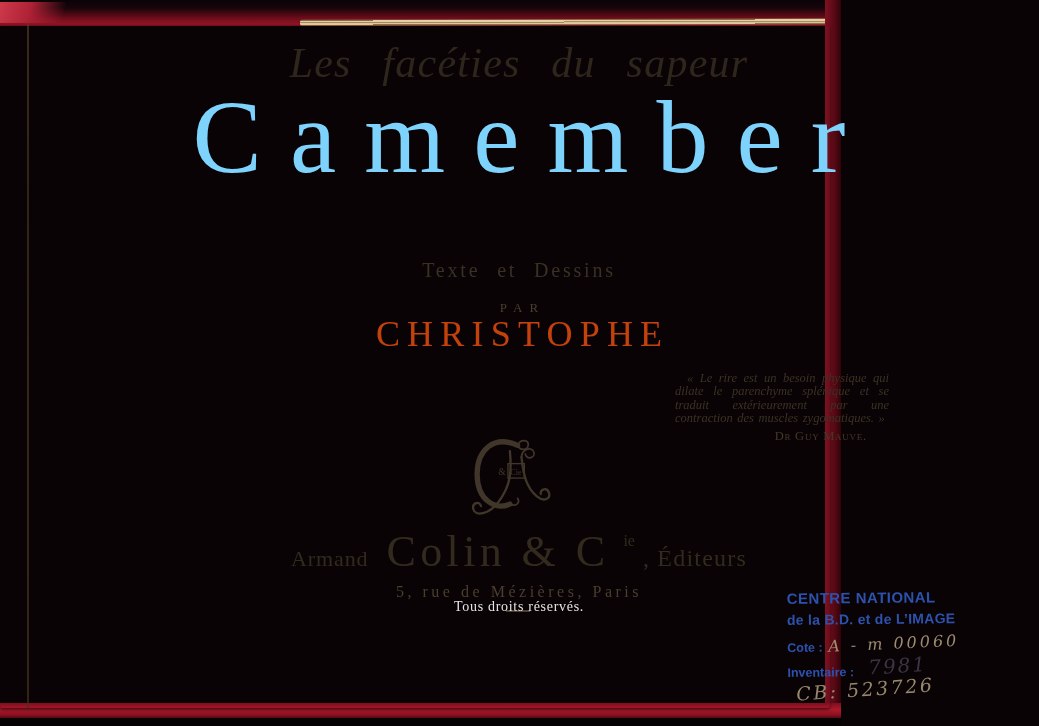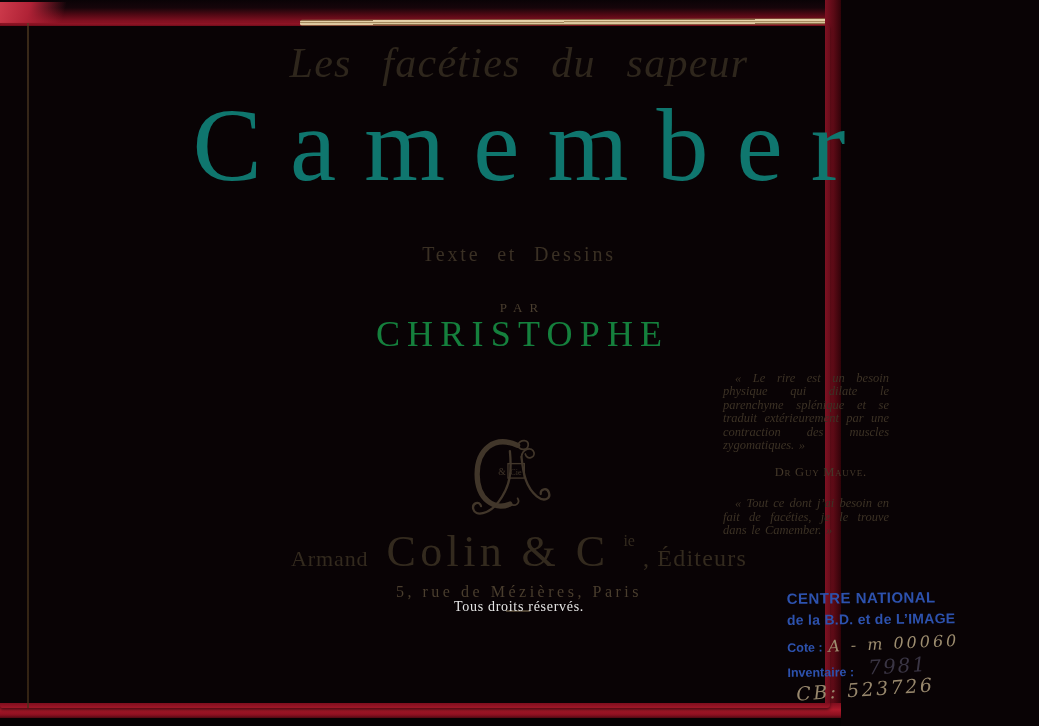--- a/index.html
+++ b/index.html
@@ -59,44 +59,44 @@
   }
 
   .content { position: absolute; left: 10px; top: 0; width: 1018px; height: 100%; color: #352b20; }
   .centered { position: absolute; left: 0; width: 100%; text-align: center; white-space: nowrap; }
 
   .series-title {
     top: 16px; font-style: italic; font-size: 42px;
     letter-spacing: 0.03em; word-spacing: 0.45em; color: #2e261c;
   }
   .main-title {
-    top: 62px; font-size: 104px; letter-spacing: 0.27em; text-indent: 0.27em;
-    color: #0f766e; font-weight: 400;
+    top: 54px; font-size: 104px; letter-spacing: 0.27em; text-indent: 0.27em;
+    color: #7dd3fc; font-weight: 400;
   }
   .subtitle {
-    top: 220px; font-size: 20px; letter-spacing: 0.14em; word-spacing: 0.45em; color: #3a3024;
+    top: 236px; font-size: 20px; letter-spacing: 0.14em; word-spacing: 0.45em; color: #3a3024;
   }
   .byline {
     top: 277px; font-size: 13px; letter-spacing: 0.55em; text-indent: 0.55em; color: #4a3e2f;
   }
   .author {
-    top: 290px; font-size: 36px; letter-spacing: 0.20em; text-indent: 0.20em; color: #15803d;
+    top: 290px; font-size: 36px; letter-spacing: 0.20em; text-indent: 0.20em; color: #c2410c;
   }
 
   
   .quotes {
     position: absolute; left: 665px; top: 349px; width: 214px;
     font-size: 12.5px; color: #3c3225;
   }
   .quote-text {
     font-style: italic; text-align: justify; line-height: 13.4px;
-    text-indent: 12px; word-spacing: 1.5px; margin-left: 48px;
+    text-indent: 12px; word-spacing: 1.5px;
   }
   .quote-attribution {
-    margin-top: 13px; text-align: right; font-variant: small-caps;
+    margin-top: 3px; text-align: right; font-variant: small-caps;
     font-size: 12.5px; letter-spacing: 0.06em; color: #45392a;
   }
   .attr-1 { padding-right: 22px; }
   .quote-2 { margin-top: 17px; }
   .attr-2 { padding-right: 46px; }
 
   
   .monogram { position: absolute; left: 448px; top: 404px; width: 98px; height: 106px; }
 
   
@@ -161,21 +161,20 @@
       <div class="centered subtitle">Texte et Dessins</div>
       <div class="centered byline">PAR</div>
       <div class="centered author">CHRISTOPHE</div>
 
       <div class="quotes">
         <div class="quote-1">
           <div class="quote-text">« Le rire est un besoin physique qui dilate le parenchyme splénique et se traduit extérieurement par une contraction des muscles zygomatiques. »</div>
           <div class="quote-attribution attr-1">Dr Guy Mauve.</div>
         </div>
         <div class="quote-2">
-          <div class="quote-text">« Tout ce dont j’ai besoin en fait de facéties, je le trouve dans le Camember. »</div>
         </div>
       </div>
 
       <svg class="monogram" viewBox="0 0 100 110">
         <g stroke="#41362a" fill="none" stroke-linecap="round">
           <path d="M61 19 C36 8 19 24 19 49 C19 75 37 87 53 80" stroke-width="5.5"></path>
           <path d="M61 19 c3 -7 12 -6 11 0 c-1 6 -9 5 -11 0" stroke-width="1.8"></path>
           <path d="M53 80 c6 3 11 -1 8 -6" stroke-width="1.8"></path>
           <path d="M53 25 C55 46 54 61 41 78 C31 91 17 93 15 85 c-1.5 -6 6.5 -9 8 -3" stroke-width="2.4"></path>
           <path d="M65 31 C67 50 70 63 81 72 c8 6.5 14.5 2 12.5 -4 c-2 -5.5 -9 -4 -8.5 1.5" stroke-width="2.4"></path>

